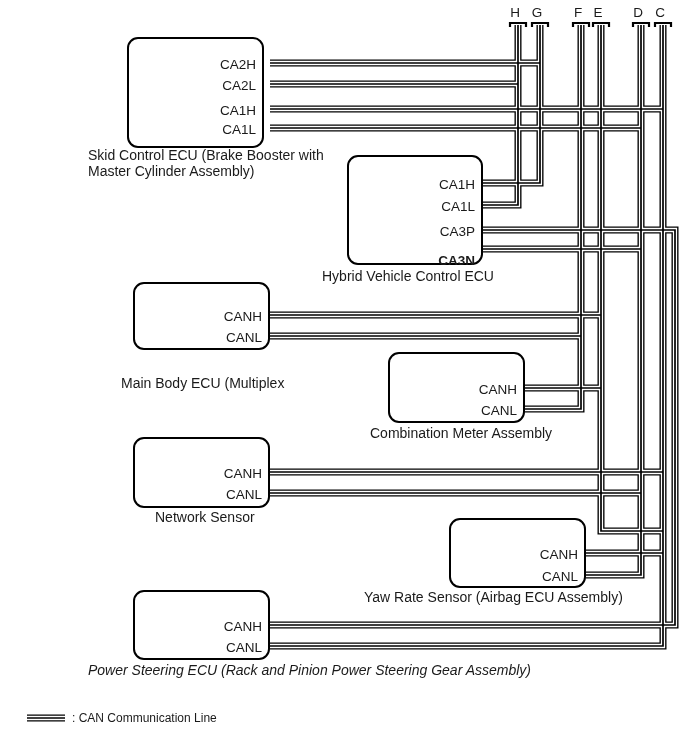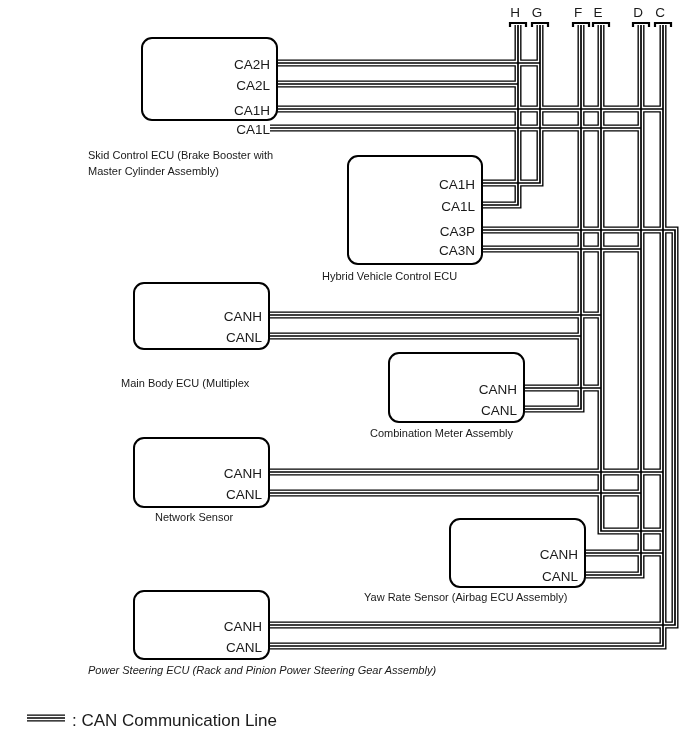--- a/index.html
+++ b/index.html
@@ -10,28 +10,28 @@
   .wiresvg{position:absolute;left:0;top:0;z-index:1;}
   .ecu-box{
     position:absolute;z-index:2;background:#ffffff;border:2.2px solid #000;border-radius:11px;
     box-sizing:border-box;
   }
   .pin{
     position:absolute;right:6px;font-size:13.5px;line-height:18px;white-space:nowrap;
     color:#1a1a1a;
   }
   .caption{
-    position:absolute;z-index:2;font-size:11px;line-height:16px;white-space:nowrap;color:#1a1a1a;
+    position:absolute;z-index:2;font-size:14px;line-height:16px;white-space:nowrap;color:#1a1a1a;
   }
   .connector-letter{
     position:absolute;z-index:2;top:5px;width:18px;text-align:center;
     font-size:13.5px;color:#1a1a1a;
   }
   .legend-text{
-    position:absolute;z-index:2;left:72px;top:711px;font-size:17px;color:#1a1a1a;white-space:nowrap;
+    position:absolute;z-index:2;left:72px;top:711px;font-size:12px;color:#1a1a1a;white-space:nowrap;
   }
 </style>
 </head>
 <body>
 
 <div class="stage">
 
   <svg id="wiresvg" class="wiresvg" width="688" height="755">
       <polyline points="540,25 540,183 483,183" fill="none" stroke="#000000" stroke-width="7" stroke-linecap="butt" stroke-linejoin="miter"></polyline>
       <polyline points="518,25 518,205 483,205" fill="none" stroke="#000000" stroke-width="7" stroke-linecap="butt" stroke-linejoin="miter"></polyline>
@@ -98,36 +98,36 @@
       <path d="M 655 27 L 655 23 L 671 23 L 671 27" fill="none" stroke="#000000" stroke-width="2.2"></path>
     </svg>
 
   <span class="connector-letter" style="left:506px;">H</span>
   <span class="connector-letter" style="left:528px;">G</span>
   <span class="connector-letter" style="left:569px;">F</span>
   <span class="connector-letter" style="left:589px;">E</span>
   <span class="connector-letter" style="left:629px;">D</span>
   <span class="connector-letter" style="left:651px;">C</span>
 
-  <div class="ecu-box" style="left:141px;top:37px;width:137px;height:84px;">
+  <div class="ecu-box" style="left:127px;top:37px;width:137px;height:111px;">
     <span class="pin" style="top:17px;">CA2H</span>
     <span class="pin" style="top:38px;">CA2L</span>
     <span class="pin" style="top:63px;">CA1H</span>
     <span class="pin" style="top:82px;">CA1L</span>
   </div>
   <div class="caption" style="left:88px;top:147px;">
     <div>Skid Control ECU (Brake Booster with</div>
     <div>Master Cylinder Assembly)</div>
   </div>
 
   <div class="ecu-box" style="left:347px;top:155px;width:136px;height:110px;">
     <span class="pin" style="top:19px;">CA1H</span>
     <span class="pin" style="top:41px;">CA1L</span>
     <span class="pin" style="top:66px;">CA3P</span>
-    <span class="pin" style="top:85px;">CA3N</span>
+    <span class="pin" style="top:95px;font-weight:bold;">CA3N</span>
   </div>
   <div class="caption" style="left:322px;top:268px;">
     <div>Hybrid Vehicle Control ECU</div>
   </div>
 
   <div class="ecu-box" style="left:133px;top:282px;width:137px;height:68px;">
     <span class="pin" style="top:24px;">CANH</span>
     <span class="pin" style="top:45px;">CANL</span>
   </div>
   <div class="caption" style="left:121px;top:354px;margin-top:21px;">

